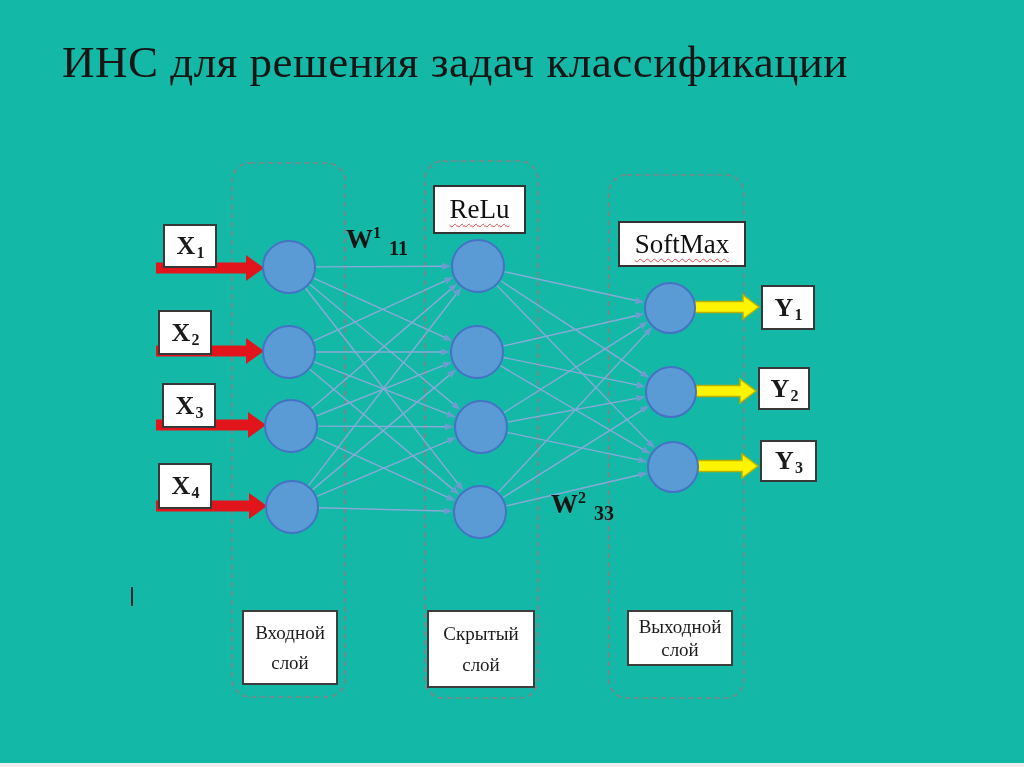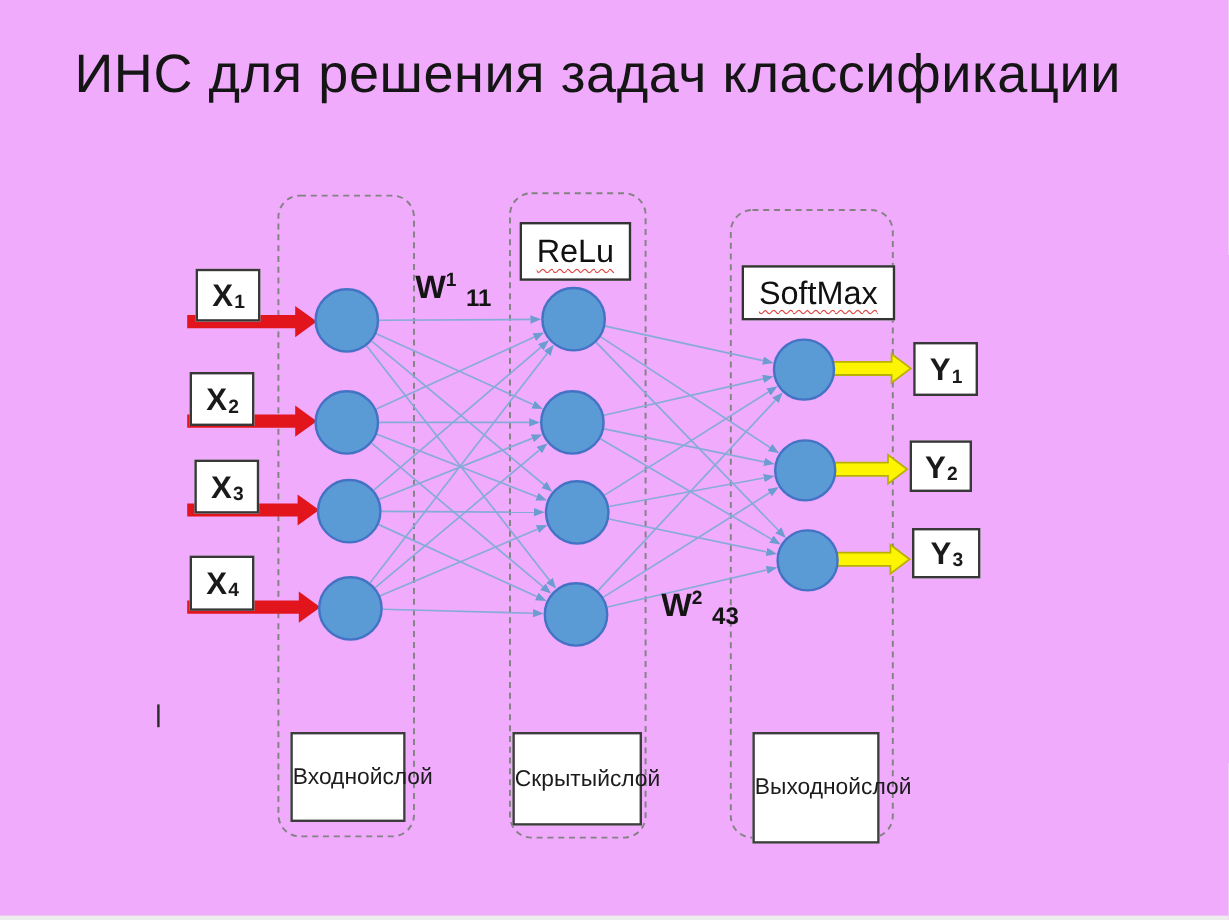--- a/index.html
+++ b/index.html
@@ -1,18 +1,18 @@
 <!DOCTYPE html>
 <html><head>
 <meta charset="utf-8">
 <style>
   html,body{margin:0;padding:0;background:#ffffff;}
   .slide{
-    position:relative;width:1024px;height:767px;background:#f0abfc;overflow:hidden;
-    font-family:Liberation Sans, sans-serif;
+    position:relative;width:1024px;height:767px;background:#14b8a6;overflow:hidden;
+    font-family:Liberation Serif, serif;
   }
   .title{
     position:absolute;left:62px;top:36px;width:920px;
     font-size:45px;color:#151515;white-space:nowrap;letter-spacing:0.5px;
   }
   .cursor-mark{position:absolute;left:131px;top:587px;width:2px;height:19px;background:#2a2a2a;}
   svg#wires{position:absolute;left:0;top:0;z-index:1;}
   #nodes .node{
     position:absolute;border-radius:50%;z-index:2;
     border:2px solid #4472C4;box-sizing:border-box;
@@ -24,21 +24,21 @@
   .iobox{border:2px solid #383838;font-weight:bold;color:#1a1a1a;}
   .io-main{font-size:26px;line-height:1;}
   .io-sub{font-size:16px;line-height:1;position:relative;top:7px;left:1px;}
   .actbox{border:2px solid #333333;color:#111111;}
   .act-label{font-size:27px;line-height:1;}
   .squiggle{
     text-decoration:underline;text-decoration-style:wavy;
     text-decoration-thickness:1px;text-underline-offset:5px;
   }
   .layerbox{
-    border:2px solid #3d3d3d;color:#1c1c1c;
+    border:2px solid #3d3d3d;color:#1c1c1c;flex-direction:column;
     justify-content:space-evenly;font-size:19px;line-height:1;
   }
   .wlabel{position:absolute;z-index:3;color:#141414;font-weight:bold;white-space:nowrap;}
   .w-base{font-size:27px;}
   .w-sup{font-size:16px;position:relative;top:-10px;}
   .w-sub{font-size:20px;position:relative;top:7px;margin-left:8px;}
   .bottom-edge{position:absolute;left:0;bottom:0;width:1024px;height:4px;background:#ededed;}
 </style>
 </head>
 <body>
@@ -140,29 +140,29 @@
     </div>
 
   <div class="box actbox" style="left:433px;top:185px;width:93px;height:49px">
       <span class="act-label squiggle" style="text-decoration-color: rgb(224, 72, 72);">ReLu</span>
     </div>
   <div class="box actbox" style="left:618px;top:221px;width:128px;height:46px">
       <span class="act-label squiggle" style="text-decoration-color: rgb(224, 72, 72);">SoftMax</span>
     </div>
 
   <div class="wlabel" style="left:346px;top:224px"><span class="w-base">W</span><span class="w-sup">1</span><span class="w-sub">11</span></div>
-  <div class="wlabel" style="left:551px;top:489px"><span class="w-base">W</span><span class="w-sup">2</span><span class="w-sub">43</span></div>
+  <div class="wlabel" style="left:551px;top:489px"><span class="w-base">W</span><span class="w-sup">2</span><span class="w-sub">33</span></div>
 
   <div class="box layerbox" style="left:242px;top:610px;width:96px;height:75px">
     <div>Входной</div>
     <div>слой</div>
   </div>
   <div class="box layerbox" style="left:427px;top:610px;width:108px;height:78px">
     <div>Скрытый</div>
     <div>слой</div>
   </div>
-  <div class="box layerbox" style="left:627px;top:610px;width:106px;height:93px">
+  <div class="box layerbox" style="left:627px;top:610px;width:106px;height:56px">
     <div>Выходной</div>
     <div>слой</div>
   </div>
 
   <div class="bottom-edge"></div>
 </div>
 
 </body></html>

